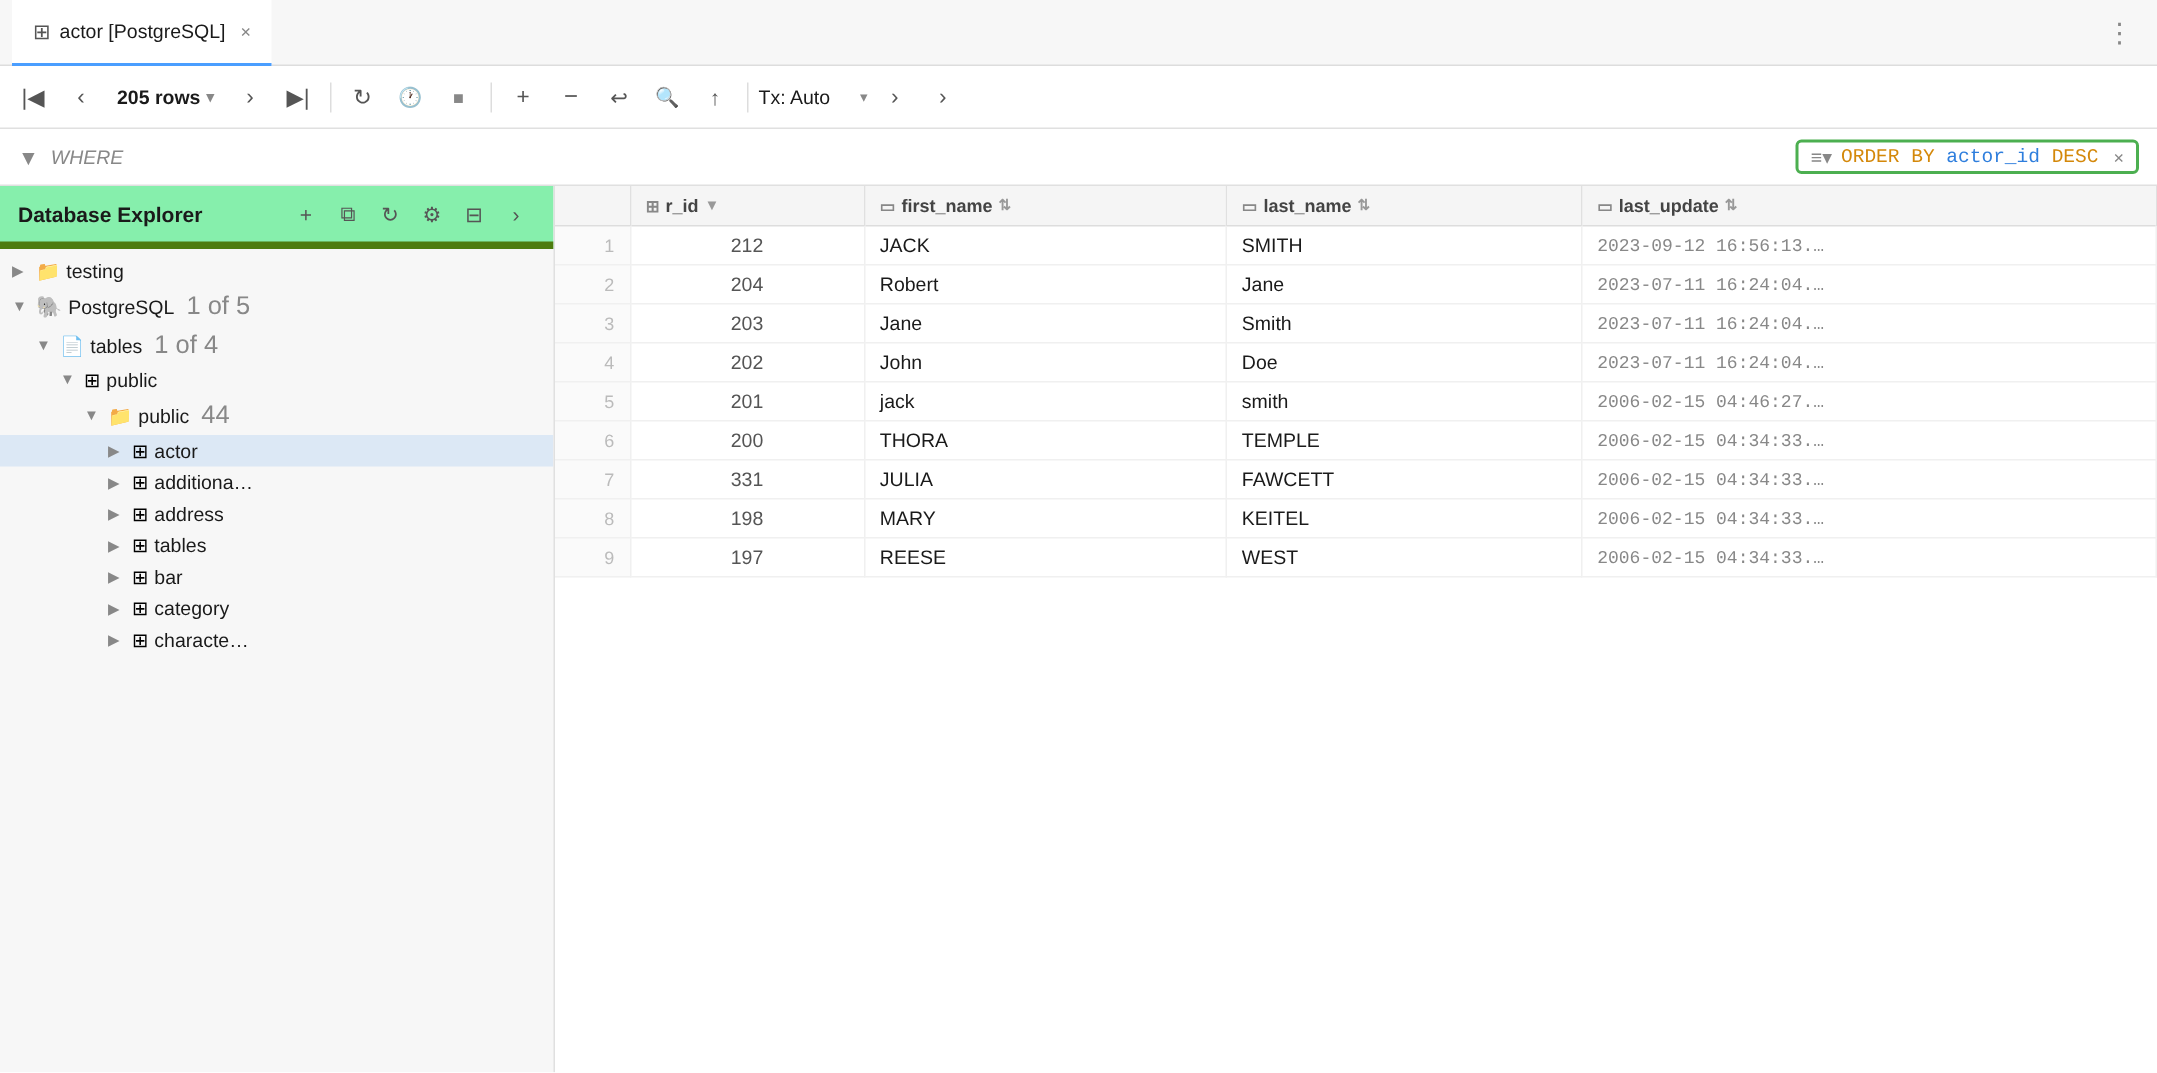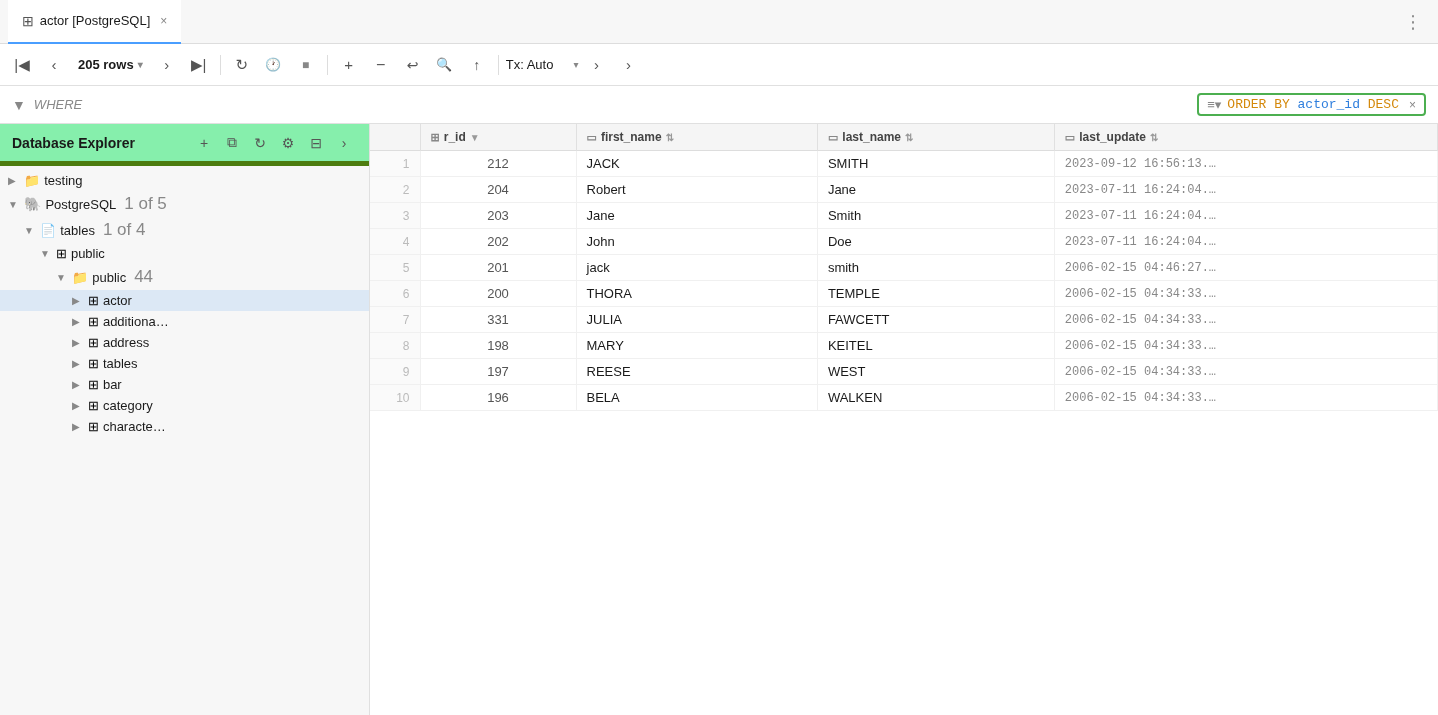--- a/index.html
+++ b/index.html
@@ -304,23 +304,16 @@
     <td class="col-name">KEITEL</td>
     <td class="col-date">2006-02-15 04:34:33.…</td>
   </tr>
           <tr>
     <td class="row-num">9</td>
     <td class="col-id">197</td>
     <td class="col-name">REESE</td>
     <td class="col-name">WEST</td>
     <td class="col-date">2006-02-15 04:34:33.…</td>
   </tr>
-          <tr>
-    <td class="row-num">10</td>
-    <td class="col-id">196</td>
-    <td class="col-name">BELA</td>
-    <td class="col-name">WALKEN</td>
-    <td class="col-date">2006-02-15 04:34:33.…</td>
-  </tr>
         </tbody>
     </table>
   </div>
 </div>
 
 </body></html>

